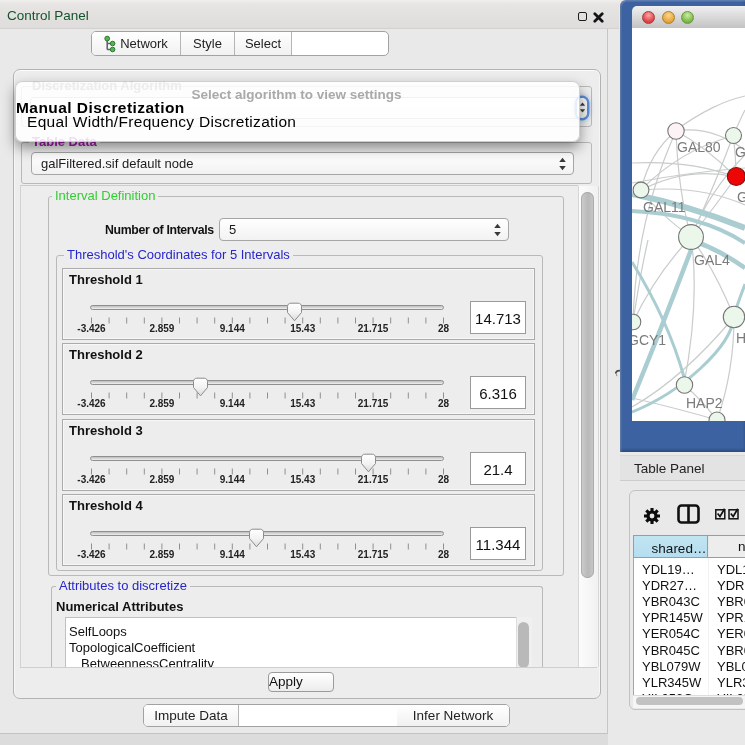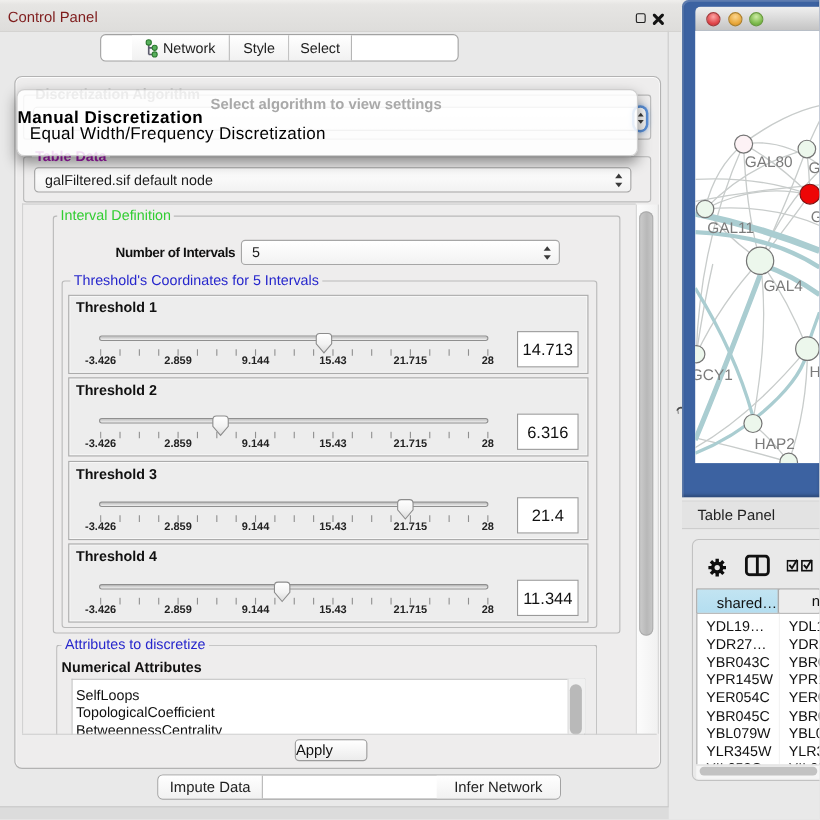--- a/index.html
+++ b/index.html
@@ -28,27 +28,27 @@
   .seg>div:last-child{border-right:none;}
   .seg>div.sel{background:linear-gradient(#989898,#7e7e7e);color:#f2f2f2;margin-top:47px;}
   .row{position:absolute;white-space:nowrap;font-size:13px;color:#111;}
 </style>
 </head>
 <body>
 
 <div class="abs" id="leftwin" style="left:0;top:0;width:607px;height:733px;background:#e9e9e9;border-right:1px solid #c6c6c6;border-bottom:1px solid #c2c2c2;"></div>
 
 <div class="abs" style="left:0;top:0;width:619px;height:28px;background:linear-gradient(#f0efed,#e6e5e3 15%,#dedddb);border-bottom:1px solid #d2d1cf;z-index:5;"></div>
-<div class="abs" style="left:7px;top:0;height:29px;line-height:32px;font-size:13.5px;color:#7f1d1d;z-index:6;">Control Panel</div>
+<div class="abs" style="left:7px;top:0;height:29px;line-height:32px;font-size:13.5px;color:#14532d;z-index:6;">Control Panel</div>
 <div class="abs" style="left:577.5px;top:11.5px;width:7px;height:7px;border:1.9px solid #1d1d1d;border-radius:2px;z-index:6;"></div>
 <svg class="abs" style="left:593px;top:11.5px;z-index:6;" width="11" height="11" viewBox="0 0 11 11">
   <path d="M1.8,1.8 L9.2,9.2 M9.2,1.8 L1.8,9.2" stroke="#141414" stroke-width="2.8" stroke-linecap="round"></path>
 </svg>
 
-<div class="seg" style="left:91px;top:31px;height:23px;padding-left:28px;">
+<div class="seg" style="left:91px;top:31px;height:23px;">
   <div style="width:88px;"><svg width="12" height="18" viewBox="0 0 12 18" style="margin-right:4px;margin-top:1px;">
      <path d="M3.2,5 L3.2,14.5 M3.2,8.5 L7.6,8.5 M3.2,14.5 L7.6,14.5" stroke="#5c5c6e" stroke-width="1.5" fill="none"></path>
      <circle cx="3.2" cy="3.6" r="2.4" fill="#58b05c" stroke="#2c7a30" stroke-width="1"></circle>
      <circle cx="8.6" cy="8.5" r="2.3" fill="#58b05c" stroke="#2c7a30" stroke-width="1"></circle>
      <circle cx="8.6" cy="14.5" r="2.3" fill="#58b05c" stroke="#2c7a30" stroke-width="1"></circle>
    </svg>Network</div>
   <div style="width:53px;">Style</div>
   <div style="width:56px;">Select</div>
   <div class="sel" style="width:96px;">Cyni Toolbox</div>
 </div>
@@ -272,21 +272,21 @@
 
 <div class="abs" style="left:578px;top:186px;width:19px;height:481px;background:linear-gradient(to right,#fcfcfc,#f1f1f1);border-left:1px solid #d6d6d6;border-right:1px solid #d6d6d6;"></div>
 <div class="abs" style="left:581px;top:192px;width:13px;height:386px;border-radius:7px;background:linear-gradient(to right,#cdcdcd,#b8b8b8 55%,#c9c9c9);box-shadow:inset 0 0 0 1px rgba(160,160,160,0.7);"></div>
 
 <div class="abs" style="left:51px;top:586px;width:490px;height:81px;border:1px solid #b9b9b9;border-bottom:none;border-radius:3px 3px 0 0;"></div>
 <div class="gtitle" style="left:56px;top:579px;color:#2626cc;">Attributes to discretize</div>
 <div class="row bold" style="left:56px;top:599px;">Numerical Attributes</div>
 <div class="abs" style="left:65px;top:617px;width:465px;height:50px;background:#fff;border:1px solid #c0c0c0;border-bottom:none;overflow:hidden;">
   <div style="position:absolute;left:3px;top:6px;font-size:13px;color:#111;">SelfLoops</div>
   <div style="position:absolute;left:3px;top:22px;font-size:13px;color:#111;">TopologicalCoefficient</div>
-  <div style="position:absolute;left:3px;top:38px;font-size:13px;color:#111;">BetweennessCentrality</div>
+  <div style="position:absolute;left:15px;top:38px;font-size:13px;color:#111;">BetweennessCentrality</div>
 </div>
 <div class="abs" style="left:516px;top:617px;width:15px;height:50px;background:#f0f0f0;border-left:1px solid #ddd;"></div>
 <div class="abs" style="left:518px;top:622px;width:11px;height:46px;border-radius:6px;background:#b9b9b9;"></div>
 <div class="abs" style="left:20px;top:667px;width:577px;height:1px;background:#cfcfcf;"></div>
 
 <div class="abs" style="left:268px;top:672px;width:64px;height:18px;background:linear-gradient(#ffffff,#ececec);border:1px solid #9b9b9b;border-radius:4px;font-size:13.5px;color:#111;line-height:18px;">Apply</div>
 
 <div class="seg" style="left:143px;top:704px;height:21px;font-size:13.5px;gap:20px;">
   <div style="width:94px;">Impute Data</div>
   <div class="sel" style="width:117px;">Threshold Data</div>

